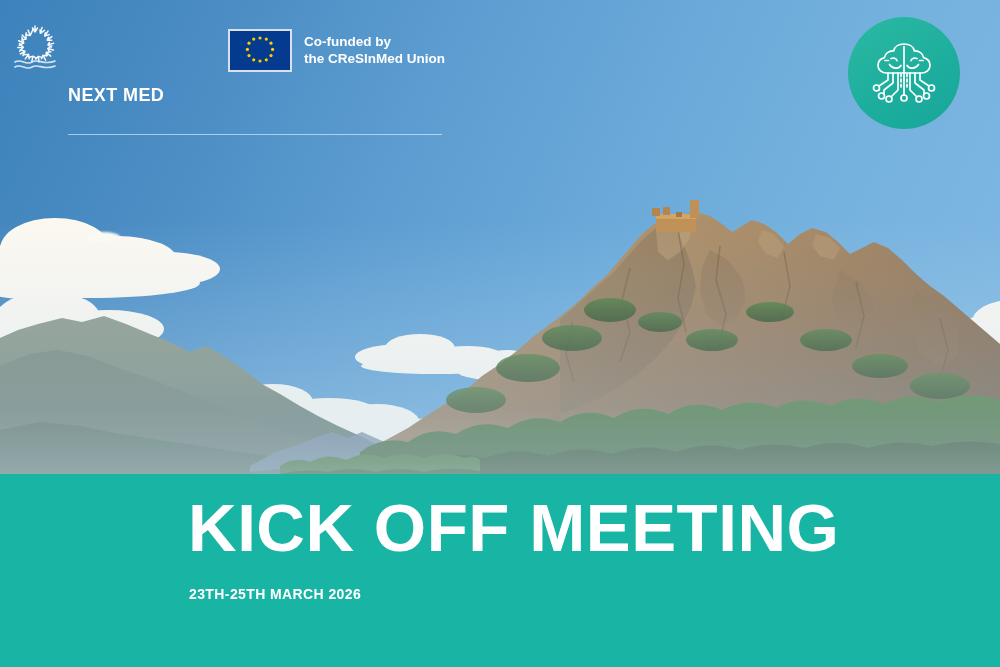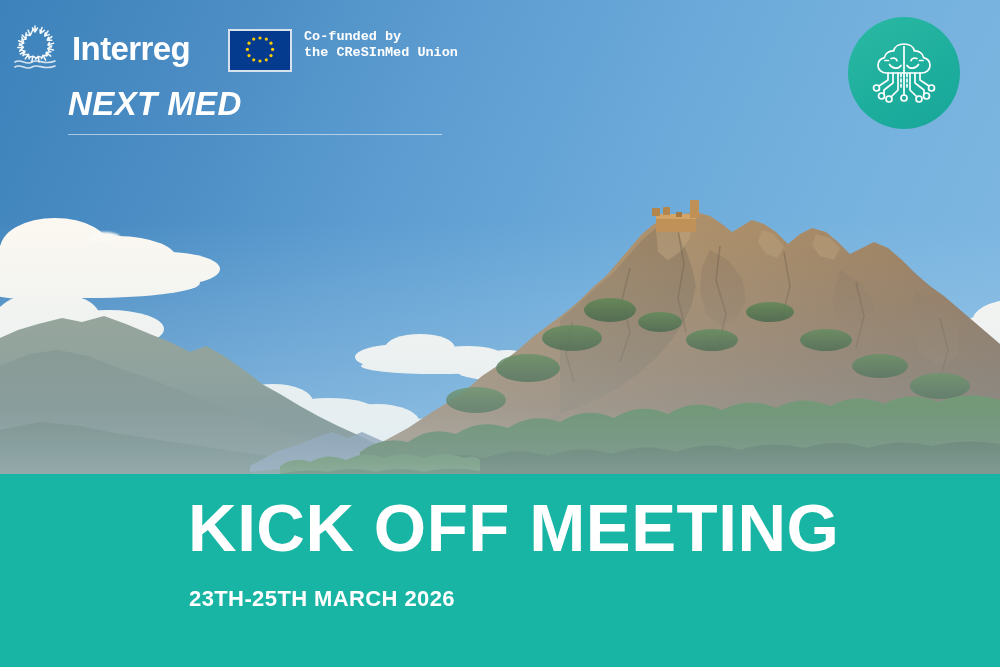--- a/index.html
+++ b/index.html
@@ -47,48 +47,48 @@
     background:#19b5a4;
   }
   .title{
     position:absolute; left:188px; top:495px;
     font-size:66px; font-weight:bold; color:#ffffff;
     letter-spacing:0.5px; line-height:1; white-space:nowrap;
     transform:scaleX(1.02); transform-origin:left center;
   }
   .subtitle{
     position:absolute; left:189px; top:586px;
-    font-size:22px; font-weight:bold; color:#ffffff;
+    font-size:14px; font-weight:bold; color:#ffffff;
     letter-spacing:0.4px; white-space:nowrap;
   }
 
   
   .logo-block{ position:absolute; left:0; top:0; width:470px; height:190px; }
 
   .interreg-row{ position:absolute; left:12px; top:24px; display:flex; align-items:center; }
   .ir-mark{ width:46px; height:48px; flex:0 0 46px; }
   .ir-word{
     margin-left:14px; font-size:33px; font-weight:bold; color:#fff;
     letter-spacing:-0.6px; line-height:1;
   }
 
-  .eu-row{ position:absolute; left:228px; top:29px; display:flex; align-items:flex-start;font-family:Liberation Mono, monospace; }
+  .eu-row{ position:absolute; left:228px; top:29px; display:flex; align-items:center; }
   .eu-flag{
     width:64px; height:43px; background:#043B8F;
     border:2px solid rgba(255,255,255,.85);
     position:relative; flex:0 0 64px;
   }
   .eu-text{
     margin-left:12px; color:#fff; font-size:13.5px; font-weight:bold;
     line-height:1.22; white-space:nowrap;
   }
 
   .nextmed{
     position:absolute; left:68px; top:85px;
-    font-size:33px; font-weight:bold; color:#fff; letter-spacing:0.4px;font-style:italic;
+    font-size:18px; font-weight:bold; color:#fff; letter-spacing:0.4px;
   }
   .divider{
     position:absolute; left:68px; top:134px; width:374px; height:1px;
     background:rgba(255,255,255,.55);
   }
   .projname{
     position:absolute; left:68px; top:146px;
     font-size:27px; font-weight:normal; color:#ffffff; letter-spacing:0.2px;
   }
 
@@ -322,21 +322,20 @@
               <path d="M16.1,6.2 L18.2,11.5 M21.2,5 L18.2,11.5 M13.8,10.8 L18.2,11.5"></path>
             </g>
           </g>
 
           <g stroke="#e8eef4" stroke-width="1.6" fill="none" stroke-linecap="round" opacity=".9">
             <path d="M3,38 C9,34 14,42 20,38 C26,34 32,42 43,37"></path>
             <path d="M3,43 C9,39 14,47 20,43 C26,39 32,47 43,42"></path>
           </g>
         </svg>
       </div>
-      <div class="ir-word">Interreg</div>
     </div>
 
     <div class="eu-row">
       <div class="eu-flag">
         <svg width="60" height="39" viewBox="0 0 60 39" aria-hidden="true" style="position:absolute;left:0;top:0;">
           <g fill="#FFCC00">
             <circle cx="30" cy="7" r="1.6"></circle>
             <circle cx="36.3" cy="8.1" r="1.6"></circle>
             <circle cx="41" cy="12.2" r="1.6"></circle>
             <circle cx="42.6" cy="18.4" r="1.6"></circle>

